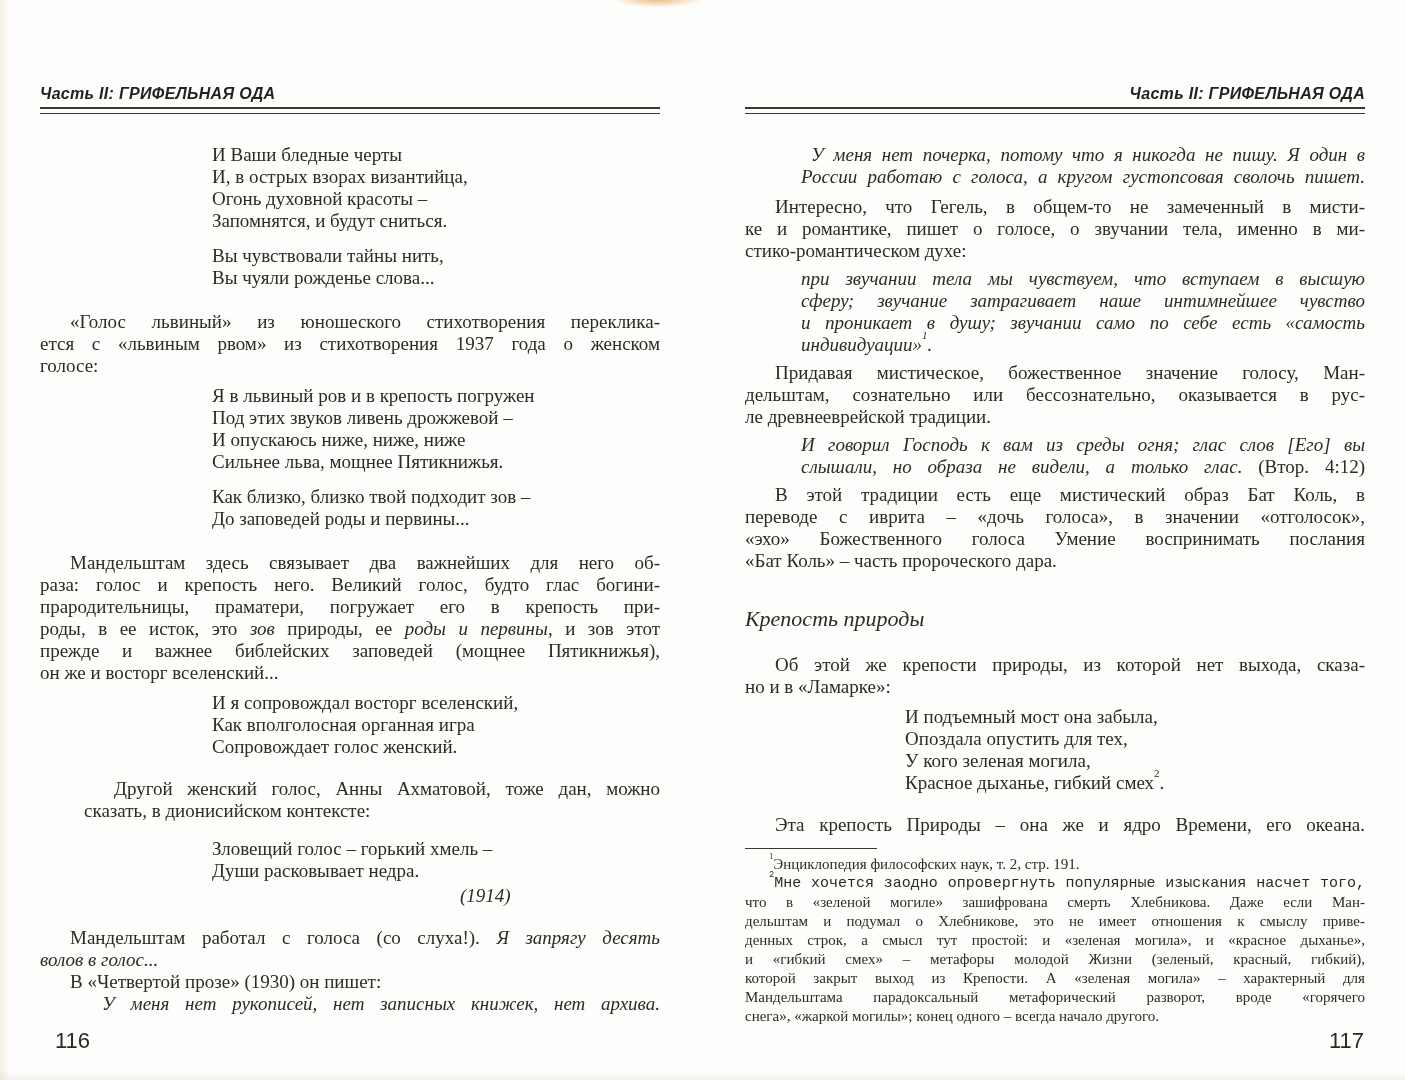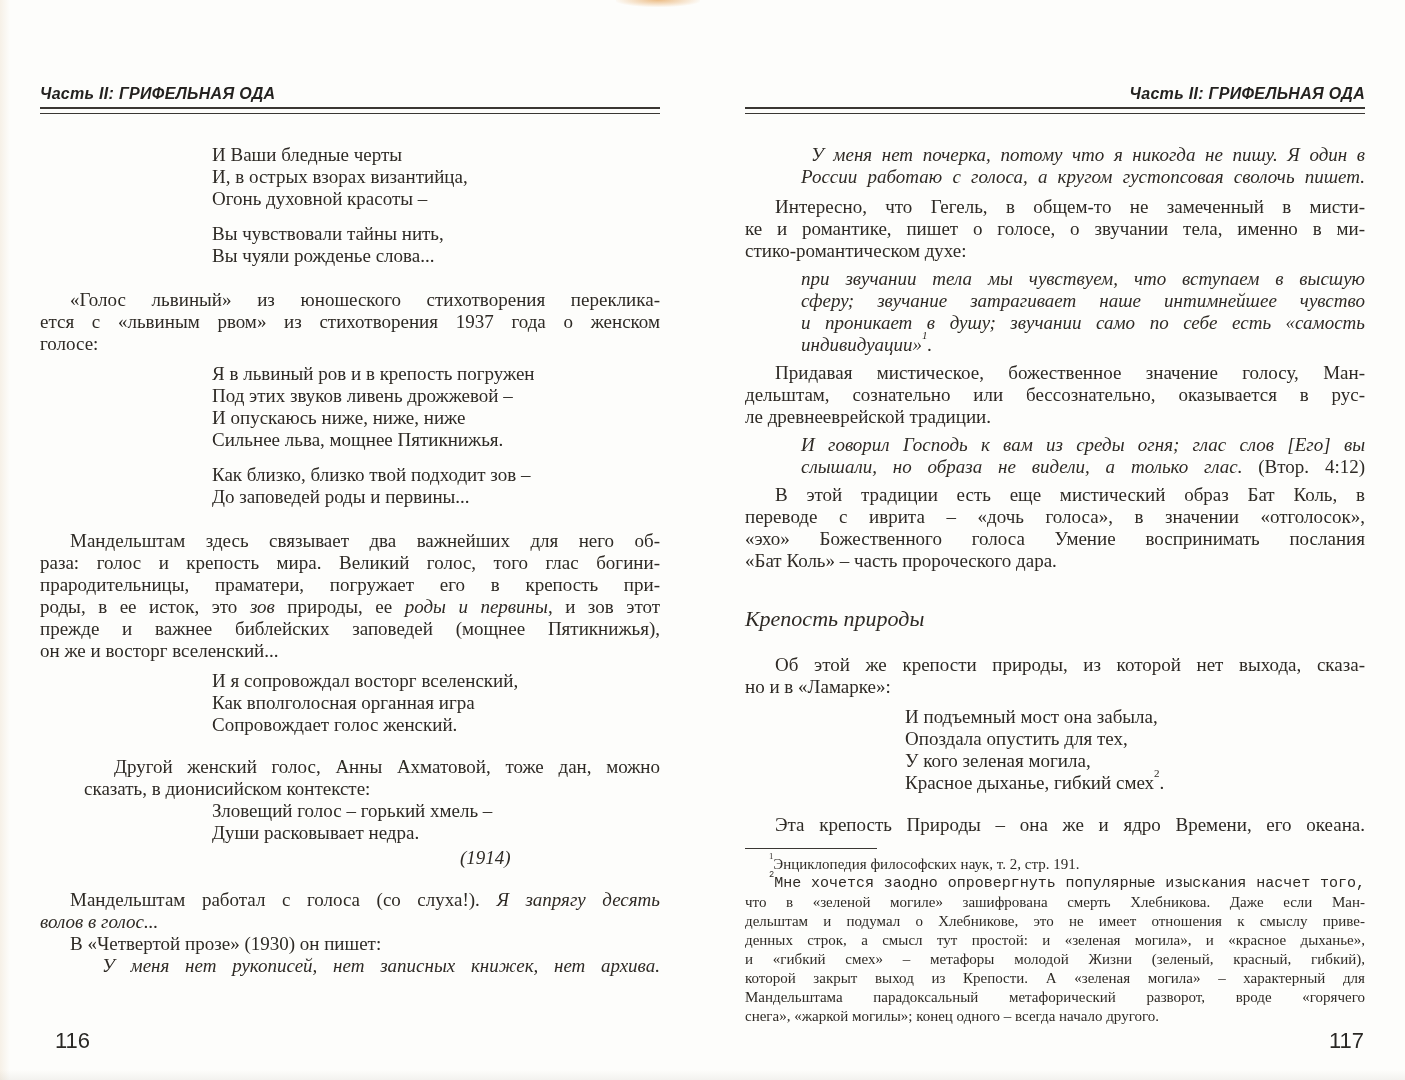--- a/index.html
+++ b/index.html
@@ -84,20 +84,21 @@
   <div class="edge-bottom"></div>
 
   <div class="page page-left">
     <div class="running-head">Часть II: ГРИФЕЛЬНАЯ ОДА</div>
     <div class="head-rule"></div>
     <div class="body-text">
         <div class="blk verse" style="margin-top: 30px; padding-left: 172px;">
           <div class="line"><span class="up">И Ваши бледные черты</span></div>
           <div class="line"><span class="up">И, в острых взорах византийца,</span></div>
           <div class="line"><span class="up">Огонь духовной красоты –</span></div>
+          <div class="line"><span class="up">Запомнятся, и будут сниться.</span></div>
         </div>
         <div class="blk verse" style="margin-top: 13px; padding-left: 172px;">
           <div class="line"><span class="up">Вы чувствовали тайны нить,</span></div>
           <div class="line"><span class="up">Вы чуяли рожденье слова...</span></div>
         </div>
         <div class="blk para" style="margin-top: 22px;">
           <div class="line just" style="text-indent: 30px;"><span class="up">«Голос львиный» из юношеского стихотворения переклика-</span></div>
           <div class="line just"><span class="up">ется с «львиным рвом» из стихотворения 1937 года о женском</span></div>
           <div class="line"><span class="up">голосе:</span></div>
         </div>
@@ -106,36 +107,36 @@
           <div class="line"><span class="up">Под этих звуков ливень дрожжевой –</span></div>
           <div class="line"><span class="up">И опускаюсь ниже, ниже, ниже</span></div>
           <div class="line"><span class="up">Сильнее льва, мощнее Пятикнижья.</span></div>
         </div>
         <div class="blk verse" style="margin-top: 13px; padding-left: 172px;">
           <div class="line"><span class="up">Как близко, близко твой подходит зов –</span></div>
           <div class="line"><span class="up">До заповедей роды и первины...</span></div>
         </div>
         <div class="blk para" style="margin-top: 22px;">
           <div class="line just" style="text-indent: 30px;"><span class="up">Мандельштам здесь связывает два важнейших для него об-</span></div>
-          <div class="line just"><span class="up">раза: голос и крепость мира. Великий голос, того глас богини-</span></div>
+          <div class="line just"><span class="up">раза: голос и крепость него. Великий голос, будто глас богини-</span></div>
           <div class="line just"><span class="up">прародительницы, праматери, погружает его в крепость при-</span></div>
           <div class="line just"><span class="up">роды, в ее исток, это </span><span class="it">зов</span><span class="up"> природы, ее </span><span class="it">роды и первины</span><span class="up">, и зов этот</span></div>
           <div class="line just"><span class="up">прежде и важнее библейских заповедей (мощнее Пятикнижья),</span></div>
           <div class="line"><span class="up">он же и восторг вселенский...</span></div>
         </div>
         <div class="blk verse" style="margin-top: 8px; padding-left: 172px;">
           <div class="line"><span class="up">И я сопровождал восторг вселенский,</span></div>
           <div class="line"><span class="up">Как вполголосная органная игра</span></div>
           <div class="line"><span class="up">Сопровождает голос женский.</span></div>
         </div>
         <div class="blk para" style="margin-top: 20px; margin-left: 44px;">
           <div class="line just" style="text-indent: 30px;"><span class="up">Другой женский голос, Анны Ахматовой, тоже дан, можно</span></div>
           <div class="line"><span class="up">сказать, в дионисийском контексте:</span></div>
         </div>
-        <div class="blk verse" style="margin-top: 0; padding-left: 172px;">
+        <div class="blk verse" style="margin-top: 16px; padding-left: 172px;">
           <div class="line"><span class="up">Зловещий голос – горький хмель –</span></div>
           <div class="line"><span class="up">Души расковывает недра.</span></div>
         </div>
         <div class="blk attribution" style="margin-top: 3px; padding-left: 420px;">
           <div class="line"><span class="it">(1914)</span></div>
         </div>
         <div class="blk para" style="margin-top: 20px;">
           <div class="line just" style="text-indent: 30px;"><span class="up">Мандельштам работал с голоса (со слуха!). </span><span class="it">Я запрягу десять</span></div>
           <div class="line"><span class="it">волов в голос...</span></div>
         </div>

